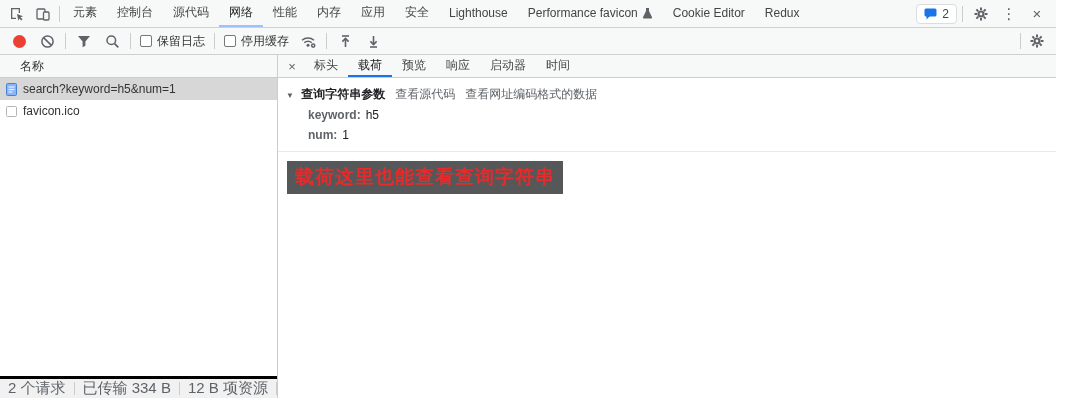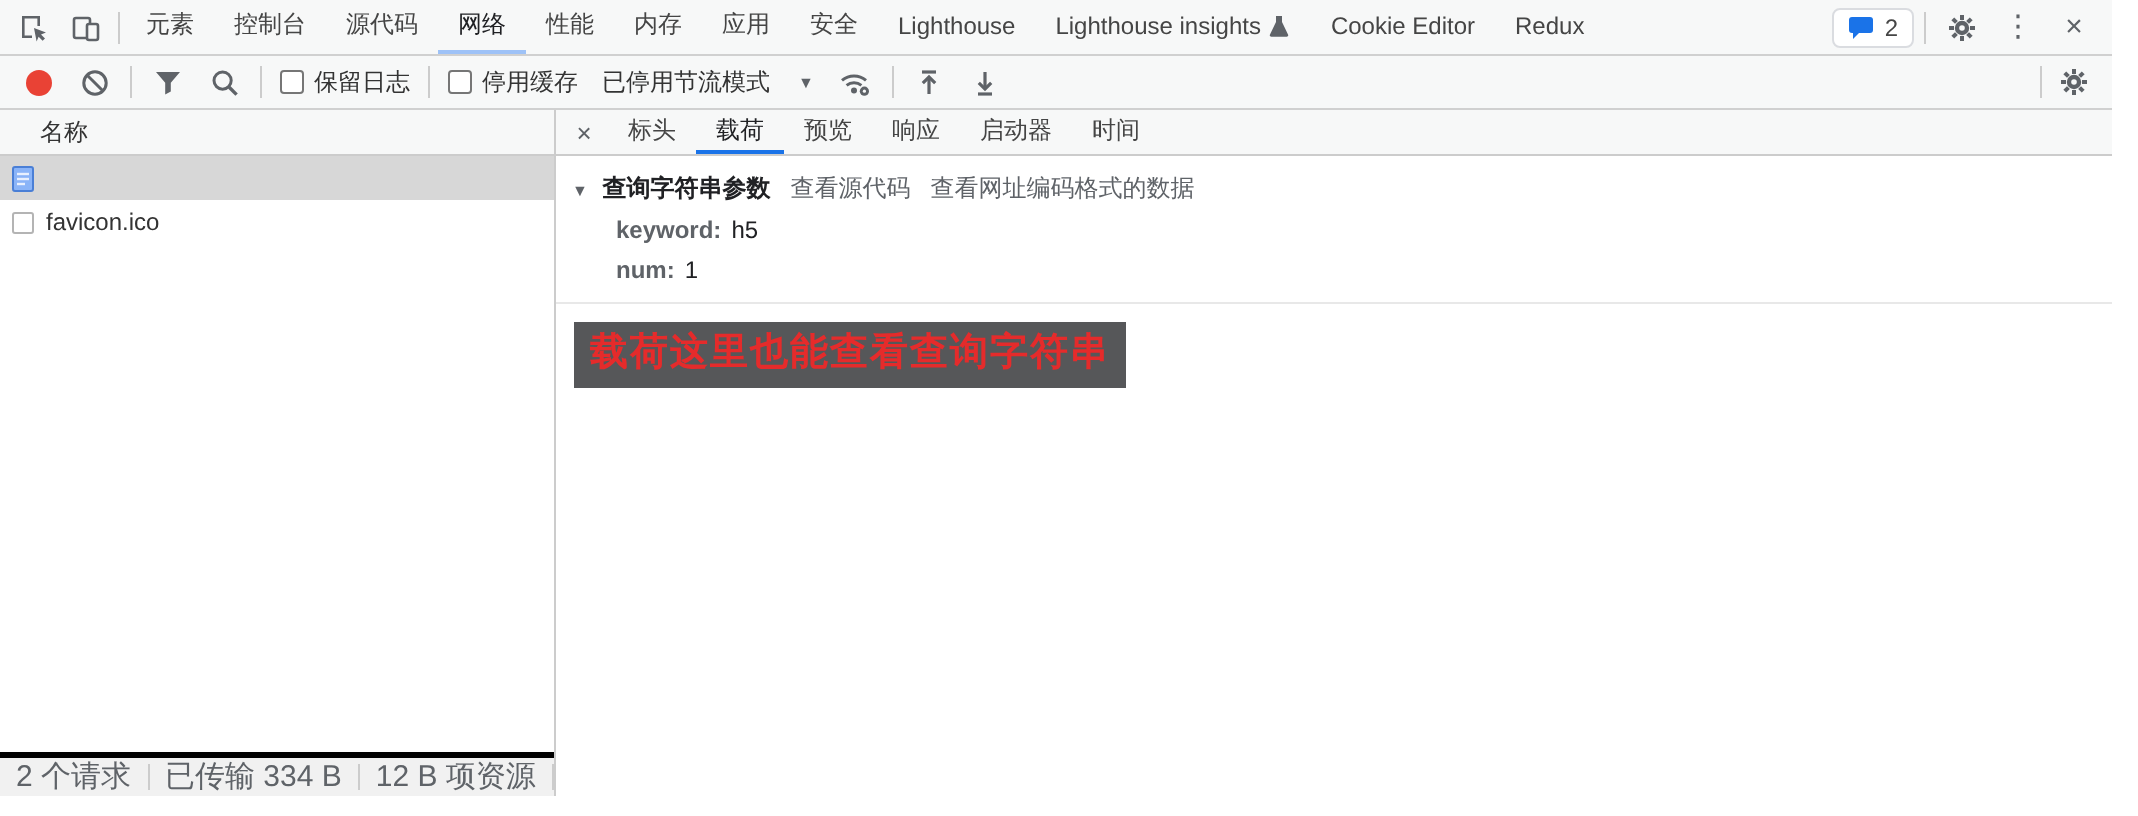--- a/index.html
+++ b/index.html
@@ -137,21 +137,21 @@
       <span class="tab">
           <span>应用</span>
         </span>
       <span class="tab">
           <span>安全</span>
         </span>
       <span class="tab">
           <span>Lighthouse</span>
         </span>
       <span class="tab">
-        <span>Lighthouse insights</span>
+        <span>Performance favicon</span>
         <span>
             <svg class="ic" width="11" height="12" viewBox="0 0 11 12">
               <path d="M4 1h3v3l3 6.2a.8.8 0 0 1-.7 1.2H1.7a.8.8 0 0 1-.7-1.2L4 4z" fill="#5f6368"></path>
             </svg>
           </span>
       </span>
       <span class="tab">
           <span>Cookie Editor</span>
         </span>
       <span class="tab">
@@ -215,24 +215,20 @@
     </span>
     <span class="vsep"></span>
     <span class="cb-row">
       <span class="cb"></span>
       <span>保留日志</span>
     </span>
     <span class="vsep"></span>
     <span class="cb-row">
       <span class="cb"></span>
       <span>停用缓存</span>
-    </span>
-    <span class="throttle">
-      <span>已停用节流模式</span>
-      <span class="dd-arrow">▼</span>
     </span>
     <span class="icon-btn">
       <svg class="ic" width="17" height="15" viewBox="0 0 17 15">
           <path d="M2 6.2a9.2 9.2 0 0 1 12 0" fill="none" stroke="#5f6368" stroke-width="1.5"></path>
           <path d="M4.3 8.7a6 6 0 0 1 7.4 0" fill="none" stroke="#5f6368" stroke-width="1.5"></path>
           <circle cx="8" cy="11.3" r="1.5" fill="#5f6368"></circle>
           <circle cx="13.2" cy="11.6" r="2.3" fill="#5f6368"></circle>
           <circle cx="13.2" cy="11.6" r="0.8" fill="#f7f8f8"></circle>
         </svg>
     </span>
@@ -281,20 +277,21 @@
       <div class="req-list">
         <div class="req-row selected">
           <span>
               <svg class="ic" width="11" height="13" viewBox="0 0 11 13">
                 <rect x="0.5" y="0.5" width="10" height="12" rx="1" fill="#8ab4f8" stroke="#4a7fd6"></rect>
                 <line x1="2.5" y1="4" x2="8.5" y2="4" stroke="#e8f0fe" stroke-width="1.2"></line>
                 <line x1="2.5" y1="6.5" x2="8.5" y2="6.5" stroke="#e8f0fe" stroke-width="1.2"></line>
                 <line x1="2.5" y1="9" x2="6.5" y2="9" stroke="#e8f0fe" stroke-width="1.2"></line>
               </svg>
             </span>
+          <span>search?keyword=h5&amp;num=1</span>
         </div>
         <div class="req-row">
           <span>
               <svg class="ic" width="11" height="13" viewBox="0 0 11 13">
                 <rect x="0.5" y="1.5" width="10" height="10" rx="1" fill="#fff" stroke="#b4b4b4"></rect>
               </svg>
             </span>
           <span>favicon.ico</span>
         </div>
       </div>

